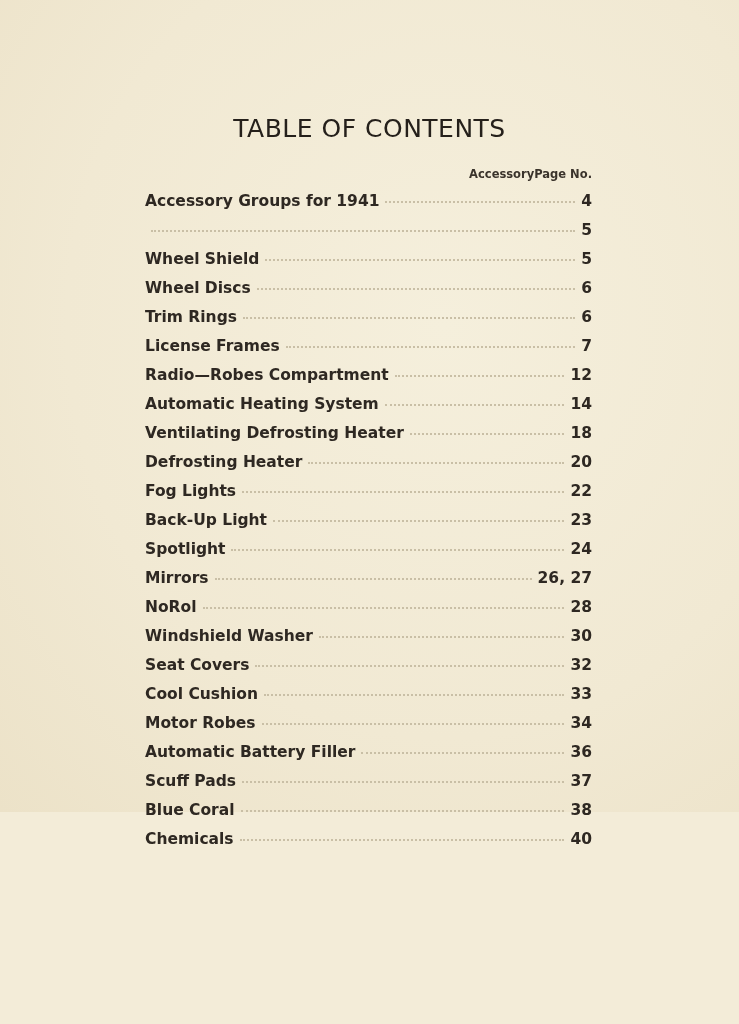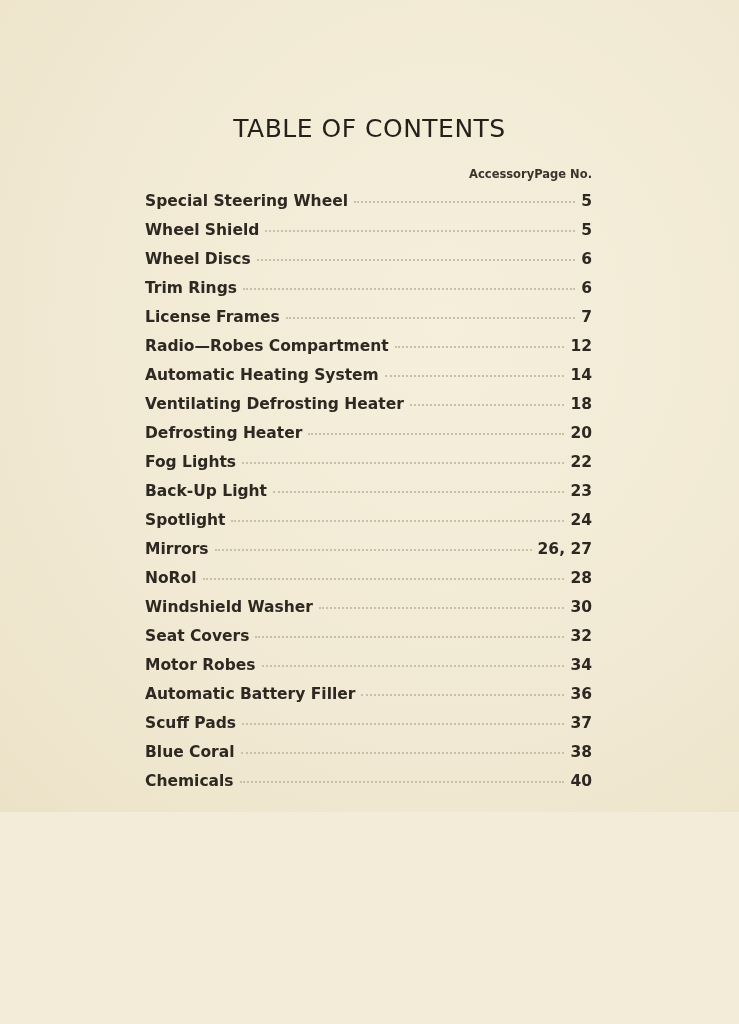--- a/index.html
+++ b/index.html
@@ -39,21 +39,25 @@
 <body>
 
 <div class="page">
   <div class="title">TABLE OF CONTENTS</div>
   <div class="header">
     <span>Accessory</span>
     <span>Page No.</span>
   </div>
   <div class="toc" id="toc">
       <div class="row">
-        <span class="label">Special Steering Wheel</span>
+        <span class="label">Accessory Groups for 1941</span>
+        <span class="dots"></span>
+        <span class="page-no">4</span>
+      </div>
+      <div class="row">
         <span class="dots"></span>
         <span class="page-no">5</span>
       </div>
       <div class="row">
         <span class="label">Wheel Shield</span>
         <span class="dots"></span>
         <span class="page-no">5</span>
       </div>
       <div class="row">
         <span class="label">Wheel Discs</span>
@@ -119,20 +123,25 @@
         <span class="label">Windshield Washer</span>
         <span class="dots"></span>
         <span class="page-no">30</span>
       </div>
       <div class="row">
         <span class="label">Seat Covers</span>
         <span class="dots"></span>
         <span class="page-no">32</span>
       </div>
       <div class="row">
+        <span class="label">Cool Cushion</span>
+        <span class="dots"></span>
+        <span class="page-no">33</span>
+      </div>
+      <div class="row">
         <span class="label">Motor Robes</span>
         <span class="dots"></span>
         <span class="page-no">34</span>
       </div>
       <div class="row">
         <span class="label">Automatic Battery Filler</span>
         <span class="dots"></span>
         <span class="page-no">36</span>
       </div>
       <div class="row">

